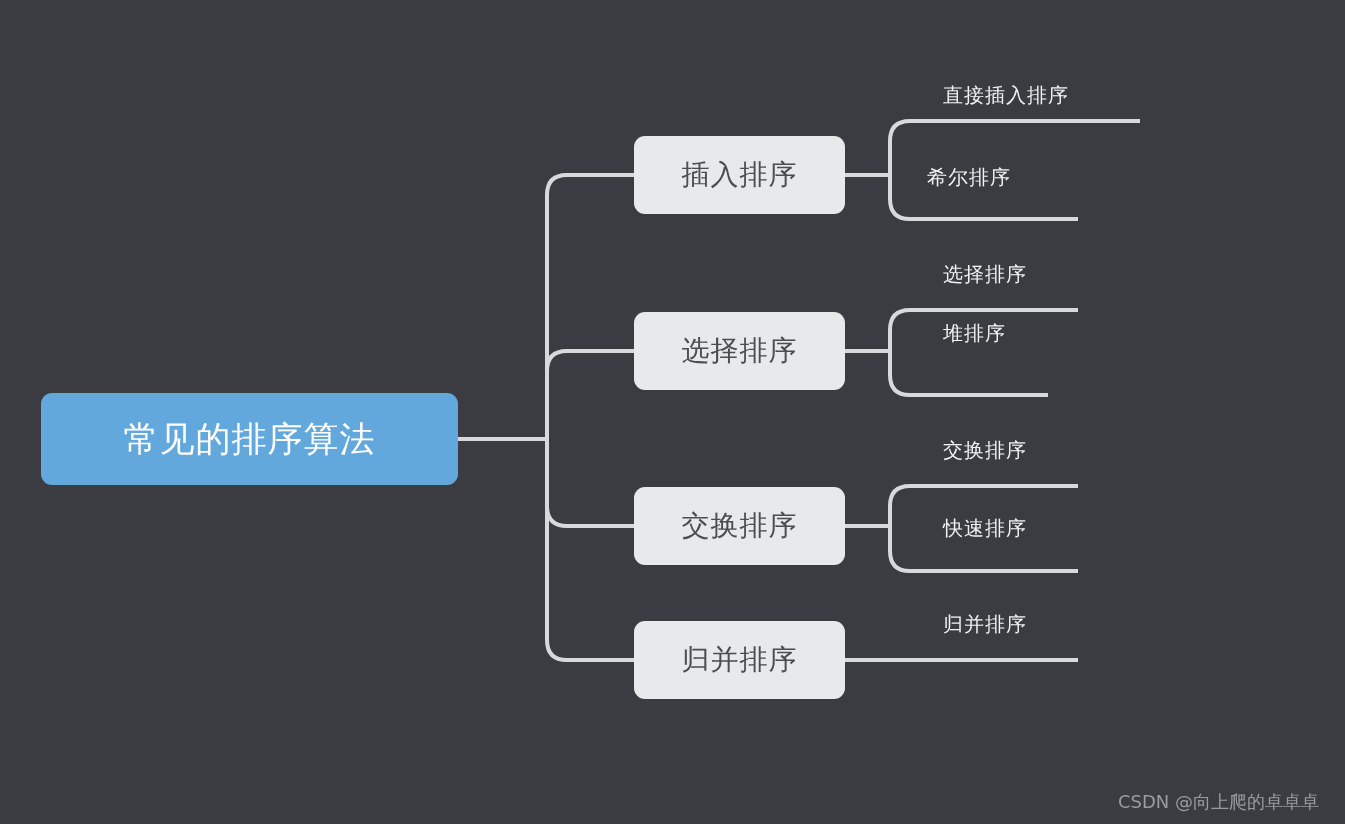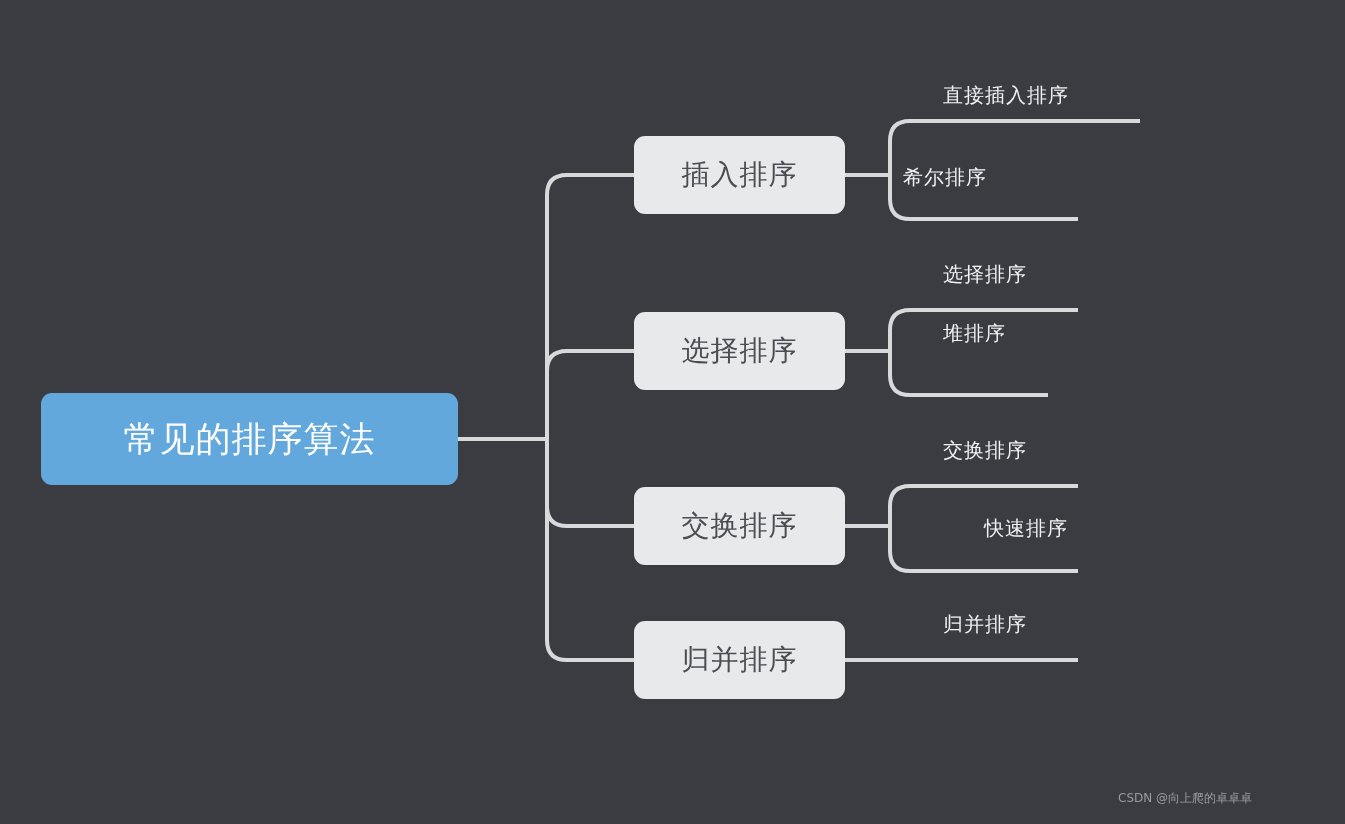--- a/index.html
+++ b/index.html
@@ -63,21 +63,21 @@
     color: #f2f2f3;
     font-size: 20px;
     letter-spacing: 1px;
     white-space: nowrap;
   }
   .watermark {
     position: absolute;
     left: 1118px;
     top: 790px;
     color: #9a9ba0;
-    font-size: 12px;
+    font-size: 18px;
     white-space: nowrap;
   }
 </style>
 </head>
 <body>
 
 <div id="canvas">
 
   <svg id="wires" viewBox="0 0 1345 824" xmlns="http://www.w3.org/2000/svg">
     <g fill="none" stroke="#d8d9db" stroke-width="4" stroke-linecap="butt">
@@ -115,25 +115,25 @@
     <span>选择排序</span>
   </div>
   <div class="node node-branch branch-3">
     <span>交换排序</span>
   </div>
   <div class="node node-branch branch-4">
     <span>归并排序</span>
   </div>
 
   <div class="leaf" style="left:943px; top:82px;">直接插入排序</div>
-  <div class="leaf" style="left:903px; top:164px;">希尔排序</div>
+  <div class="leaf" style="left:927px; top:164px;">希尔排序</div>
 
   <div class="leaf" style="left:943px; top:261px;">选择排序</div>
   <div class="leaf" style="left:943px; top:320px;">堆排序</div>
 
   <div class="leaf" style="left:943px; top:437px;">交换排序</div>
-  <div class="leaf" style="left:984px; top:515px;">快速排序</div>
+  <div class="leaf" style="left:943px; top:515px;">快速排序</div>
 
   <div class="leaf" style="left:943px; top:611px;">归并排序</div>
 
   <div class="watermark">CSDN @向上爬的卓卓卓</div>
 
 </div>
 
 </body></html>

